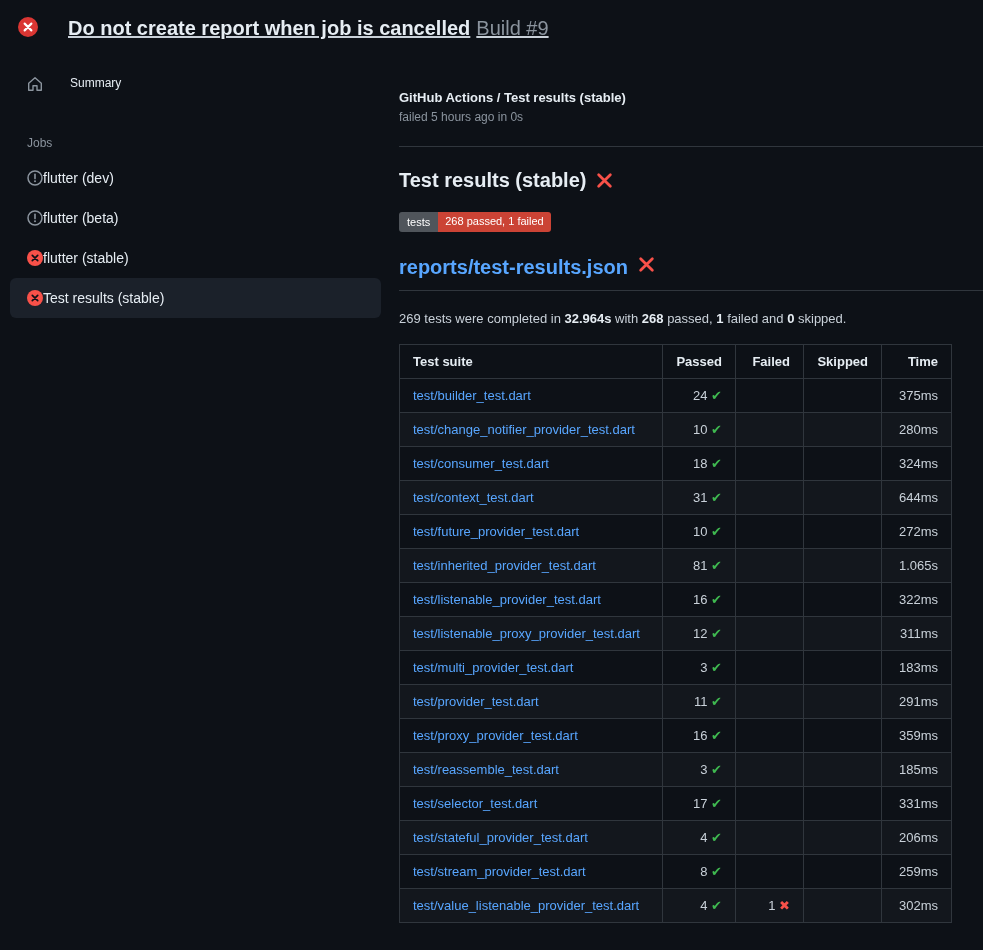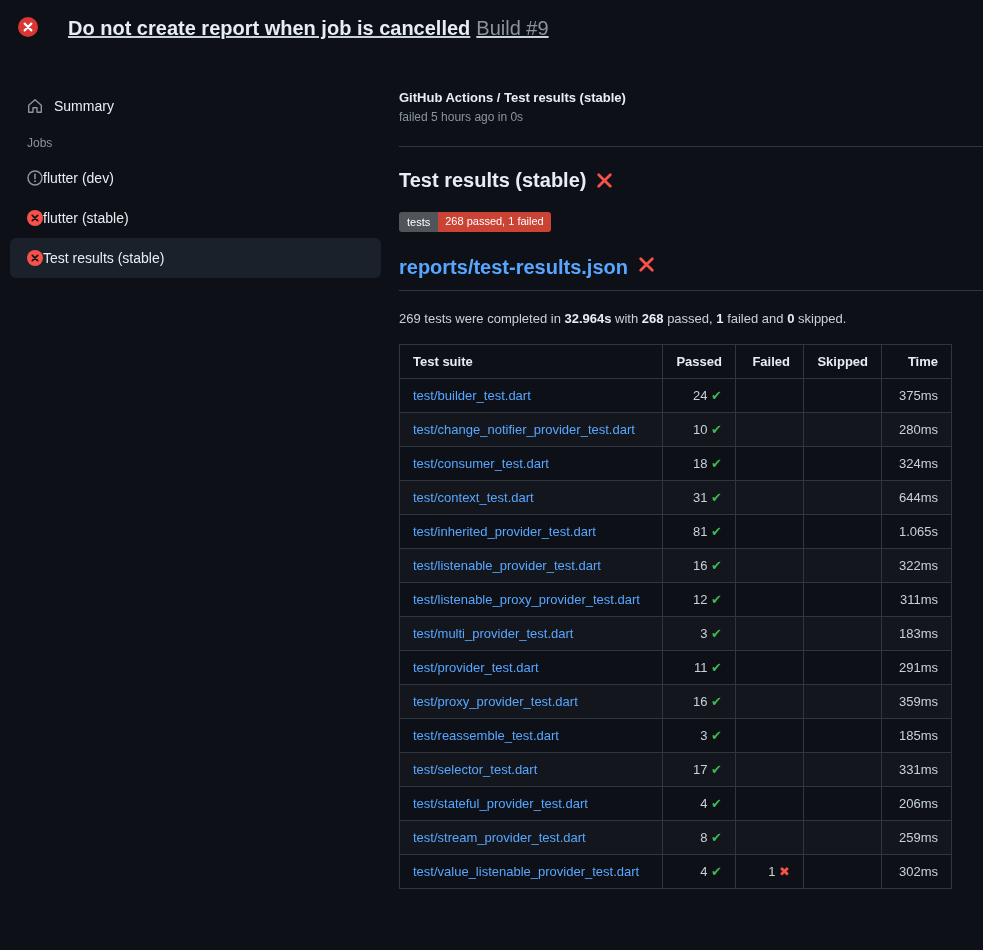--- a/index.html
+++ b/index.html
@@ -21,24 +21,24 @@
   .topbar h1 { font-size: 20px; font-weight: 700; color: #e6edf3; }
   .topbar .build { color: #8b949e; font-weight: 400; margin-left: 6px; }
 
   
   .layout { display: flex; align-items: flex-start; }
   .sidebar { width: 399px; flex: 0 0 399px; padding: 20px 18px 0 10px; }
   .main { flex: 1; padding: 34px 0 0 0; min-width: 0; }
 
   
   .side-item {
-    display: flex; align-items: flex-end; gap: 11px;
+    display: flex; align-items: flex-start; gap: 27px;
     padding: 0 17px; height: 38px;
     border-radius: 6px; cursor: pointer;
-    font-size: 14px; color: #e6edf3;
+    font-size: 12px; color: #e6edf3;
   }
   .side-item svg { flex: 0 0 auto; }
   .jobs-label {
     color: #8b949e; font-size: 12px;
     margin: 22px 0 8px 17px;
   }
   .job-item {
     display: flex; align-items: center; 
     padding: 0 17px; height: 40px;
     border-radius: 6px; cursor: pointer;
@@ -128,20 +128,30 @@
               <circle cx="8" cy="8" r="7" fill="none" stroke="#8b949e" stroke-width="1.5"></circle>
               <path d="M8 4.4 v4.2" stroke="#8b949e" stroke-width="1.6" stroke-linecap="round"></path>
               <circle cx="8" cy="11.3" r="1" fill="#8b949e"></circle>
             </svg>
           </span>
           <span>flutter (dev)</span>
         </div>
         <div class="job-item">
           <span style="display:flex">
             <svg width="16" height="16" viewBox="0 0 16 16">
+              <circle cx="8" cy="8" r="7" fill="none" stroke="#8b949e" stroke-width="1.5"></circle>
+              <path d="M8 4.4 v4.2" stroke="#8b949e" stroke-width="1.6" stroke-linecap="round"></path>
+              <circle cx="8" cy="11.3" r="1" fill="#8b949e"></circle>
+            </svg>
+          </span>
+          <span>flutter (beta)</span>
+        </div>
+        <div class="job-item">
+          <span style="display:flex">
+            <svg width="16" height="16" viewBox="0 0 16 16">
               <circle cx="8" cy="8" r="8" fill="#f85149"></circle>
               <path d="M5.3 5.3 L10.7 10.7 M10.7 5.3 L5.3 10.7" stroke="#0d1117" stroke-width="1.7" stroke-linecap="round"></path>
             </svg>
           </span>
           <span>flutter (stable)</span>
         </div>
         <div class="job-item selected">
           <span style="display:flex">
             <svg width="16" height="16" viewBox="0 0 16 16">
               <circle cx="8" cy="8" r="8" fill="#f85149"></circle>
@@ -223,20 +233,27 @@
             <td class="time">324ms</td>
           </tr>
           <tr>
             <td class="suite"><a>test/context_test.dart</a></td>
             <td class="num">31 <span class="check">✔</span></td>
             <td class="num"></td>
             <td class="num"></td>
             <td class="time">644ms</td>
           </tr>
           <tr>
+            <td class="suite"><a>test/future_provider_test.dart</a></td>
+            <td class="num">10 <span class="check">✔</span></td>
+            <td class="num"></td>
+            <td class="num"></td>
+            <td class="time">272ms</td>
+          </tr>
+          <tr>
             <td class="suite"><a>test/inherited_provider_test.dart</a></td>
             <td class="num">81 <span class="check">✔</span></td>
             <td class="num"></td>
             <td class="num"></td>
             <td class="time">1.065s</td>
           </tr>
           <tr>
             <td class="suite"><a>test/listenable_provider_test.dart</a></td>
             <td class="num">16 <span class="check">✔</span></td>
             <td class="num"></td>

